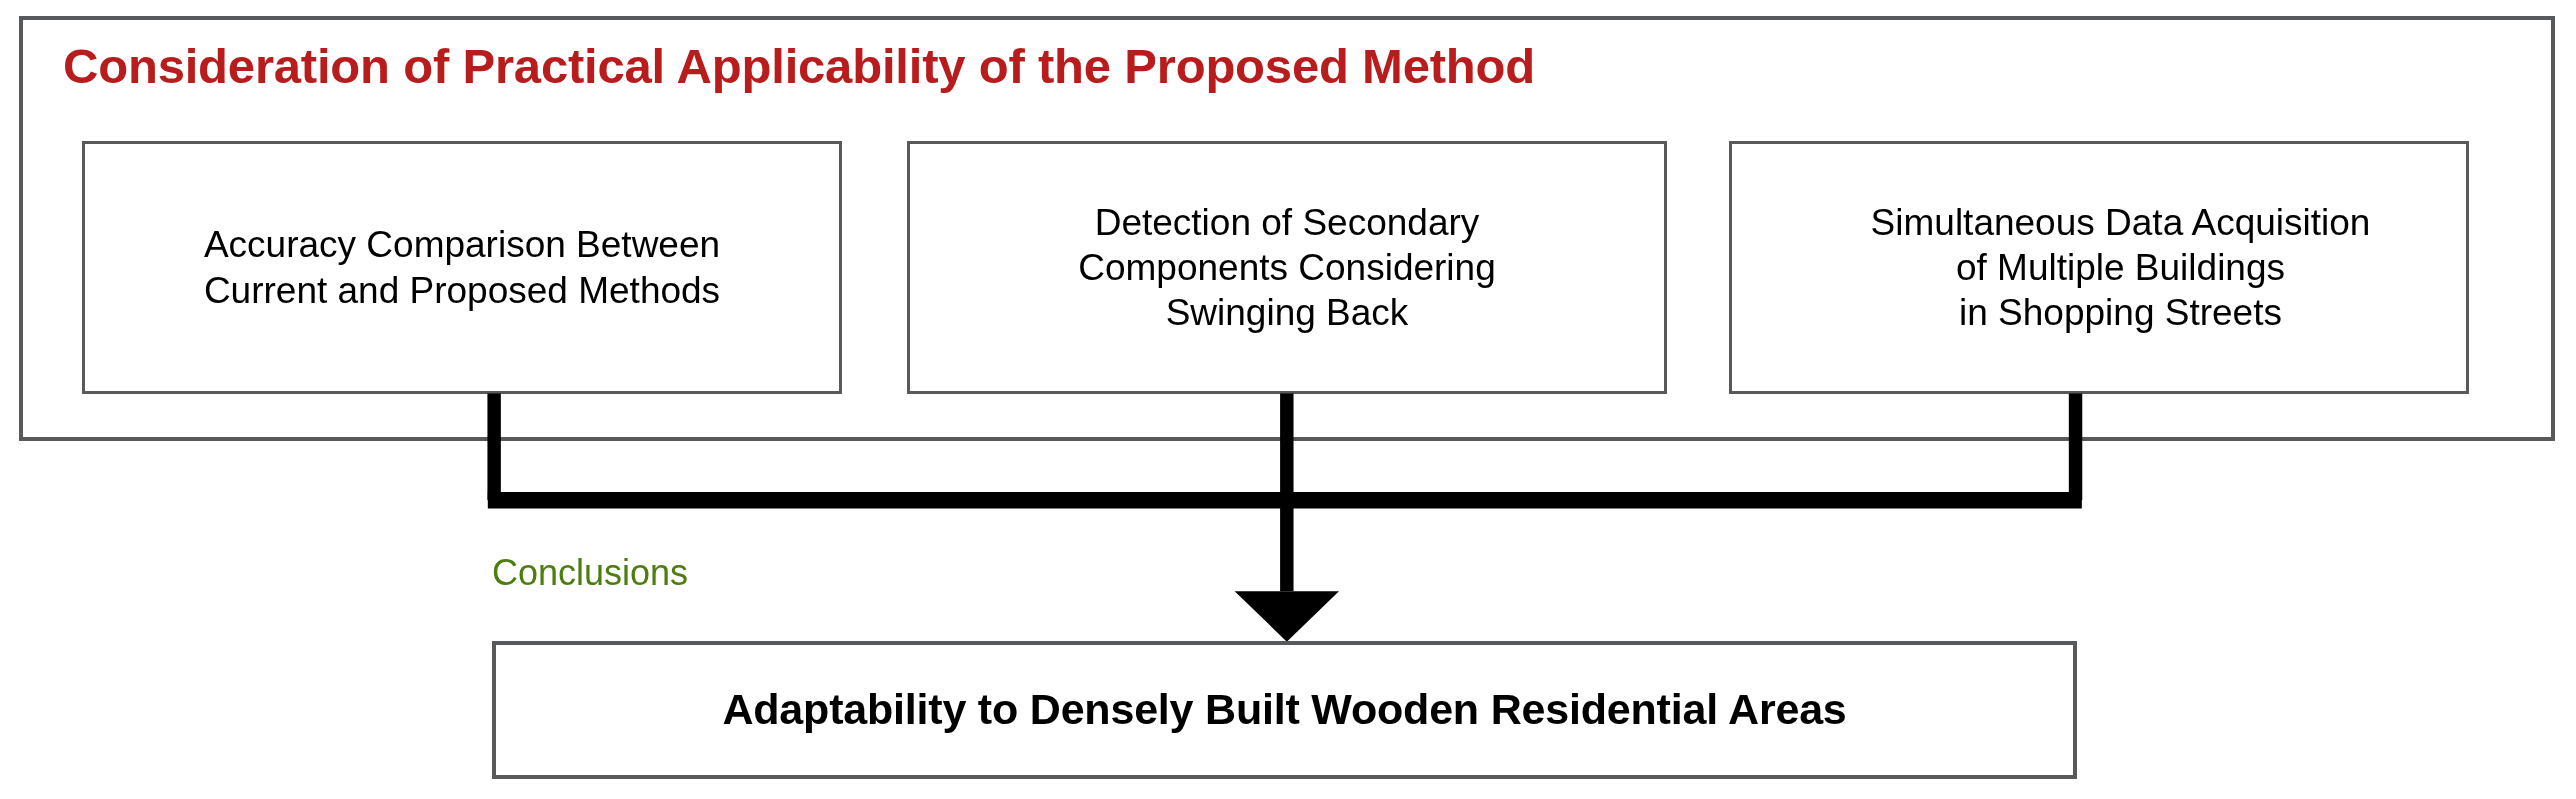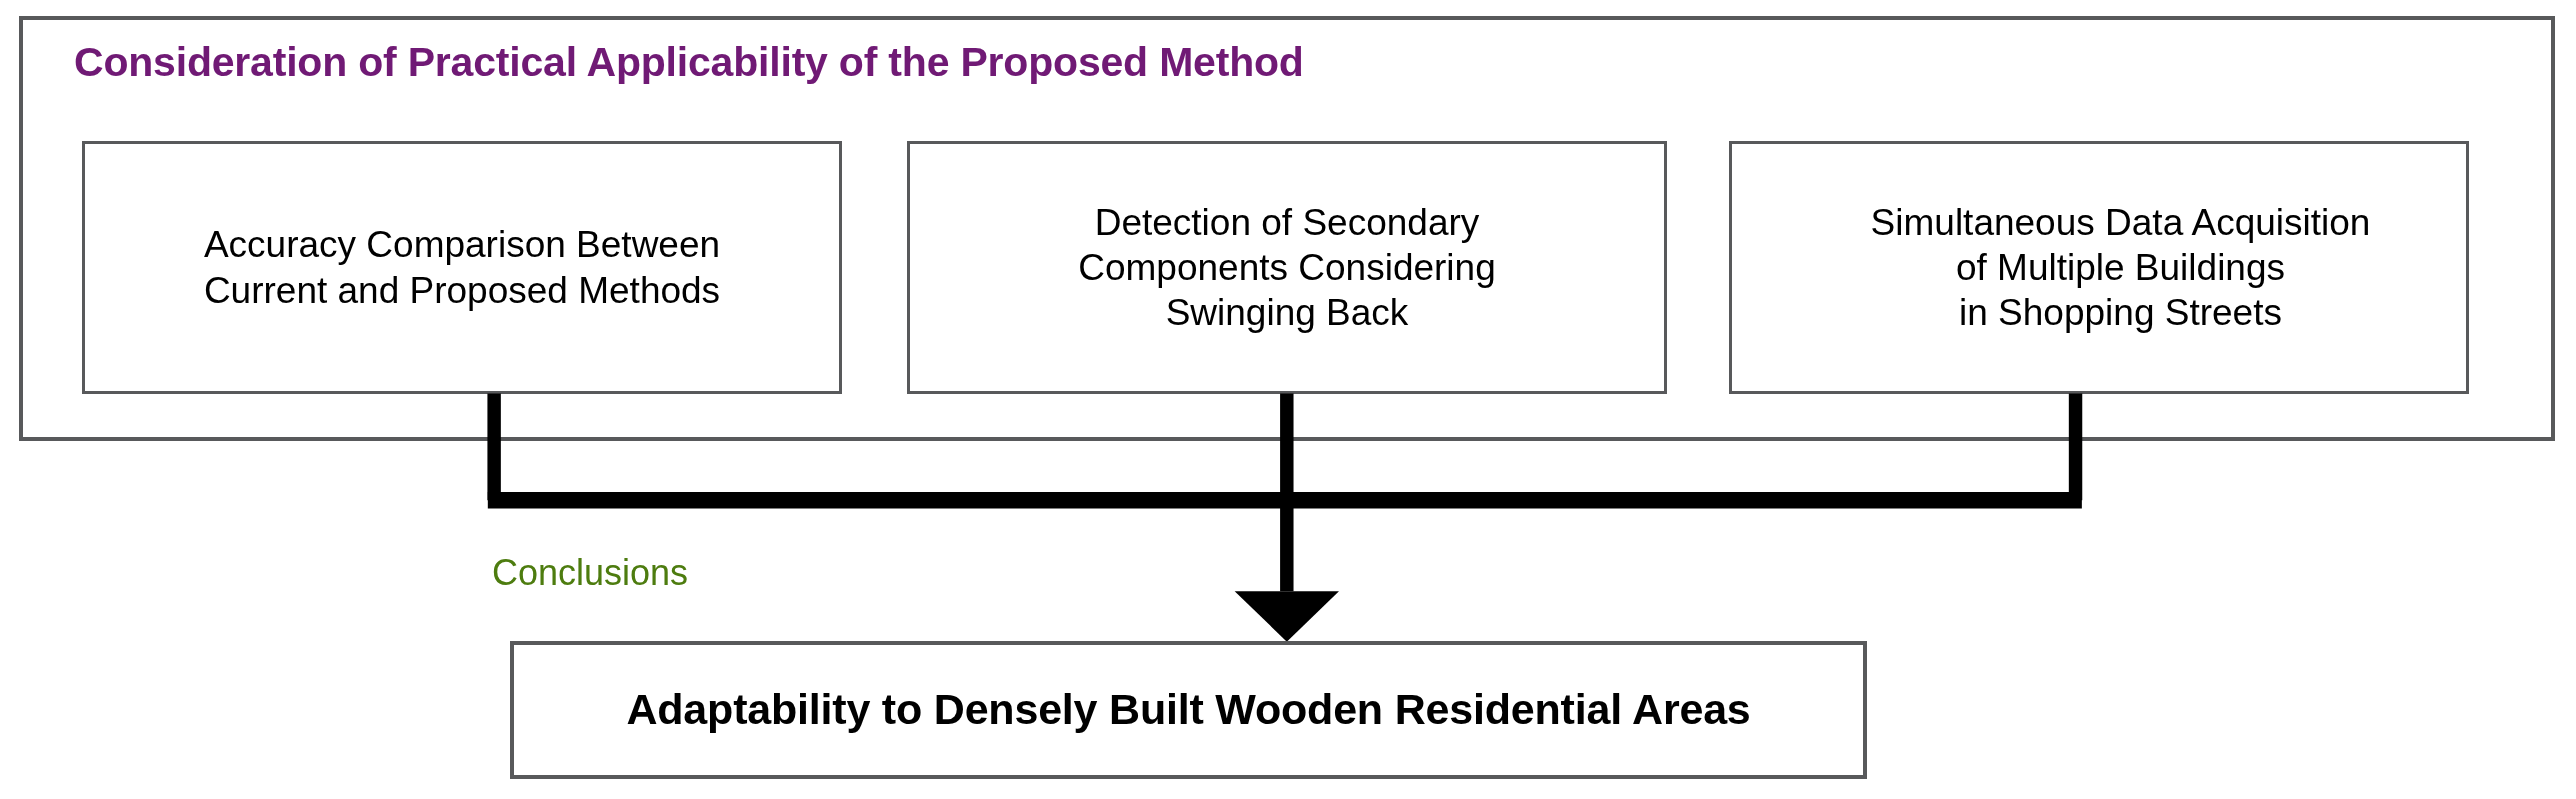--- a/index.html
+++ b/index.html
@@ -30,28 +30,28 @@
     top: 16px;
     width: 2536px;
     height: 425px;
     border: 4px solid #58595b;
     box-sizing: border-box;
     background: #ffffff;
   }
 
   .frame-title {
     position: absolute;
-    left: 74px;
+    left: 63px;
     top: 41px;
-    font-size: 41px;
+    font-size: 49px;
     font-weight: bold;
     letter-spacing: -0.2px;
     line-height: 1.05;
     white-space: nowrap;
-    color: #701a75;
+    color: #b91c1c;
   }
 
   
   .item-box {
     position: absolute;
     top: 141px;
     height: 253px;
     border: 3.2px solid #58595b;
     box-sizing: border-box;
     background: #ffffff;
@@ -92,30 +92,29 @@
     line-height: 1.1;
     white-space: nowrap;
     color: #4d7c0f;
   }
 
   
   .conclusion-box {
     position: absolute;
     left: 492px;
     top: 641px;
-    width: 1357px;
+    width: 1585px;
     height: 138px;
     border: 4px solid #58595b;
     box-sizing: border-box;
     background: #ffffff;
     display: flex;
     align-items: center;
     justify-content: center;
     text-align: center;
-    margin-left: 18px;
   }
 
   .conclusion-box .conclusion-label {
     font-size: 43px;
     font-weight: bold;
     letter-spacing: -0.2px;
     line-height: 1.1;
     white-space: nowrap;
     color: #000000;
   }

